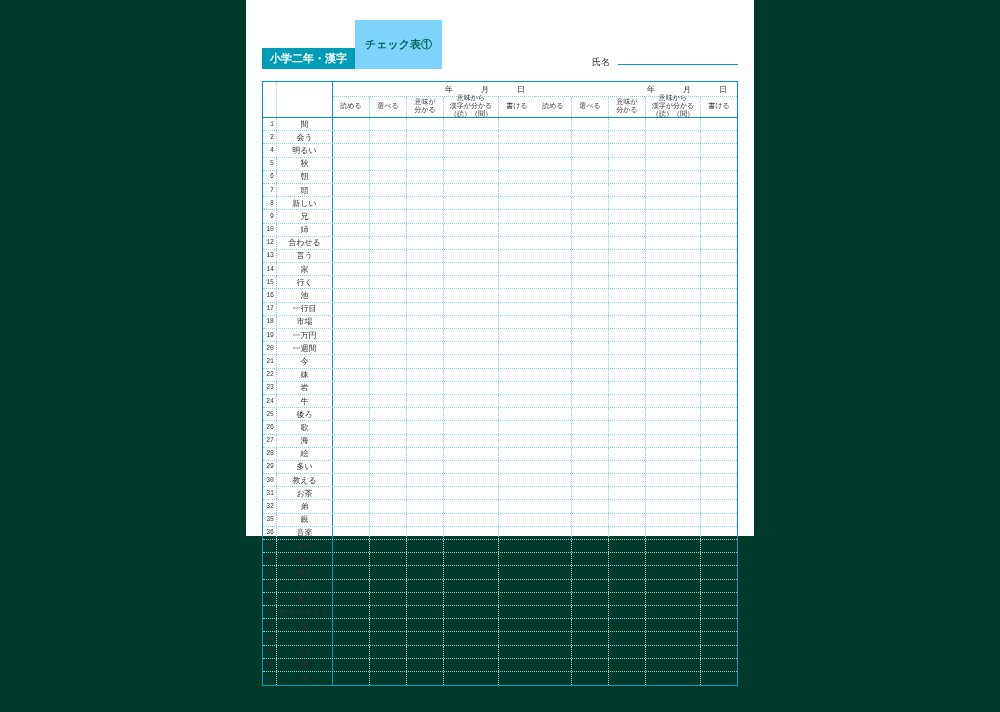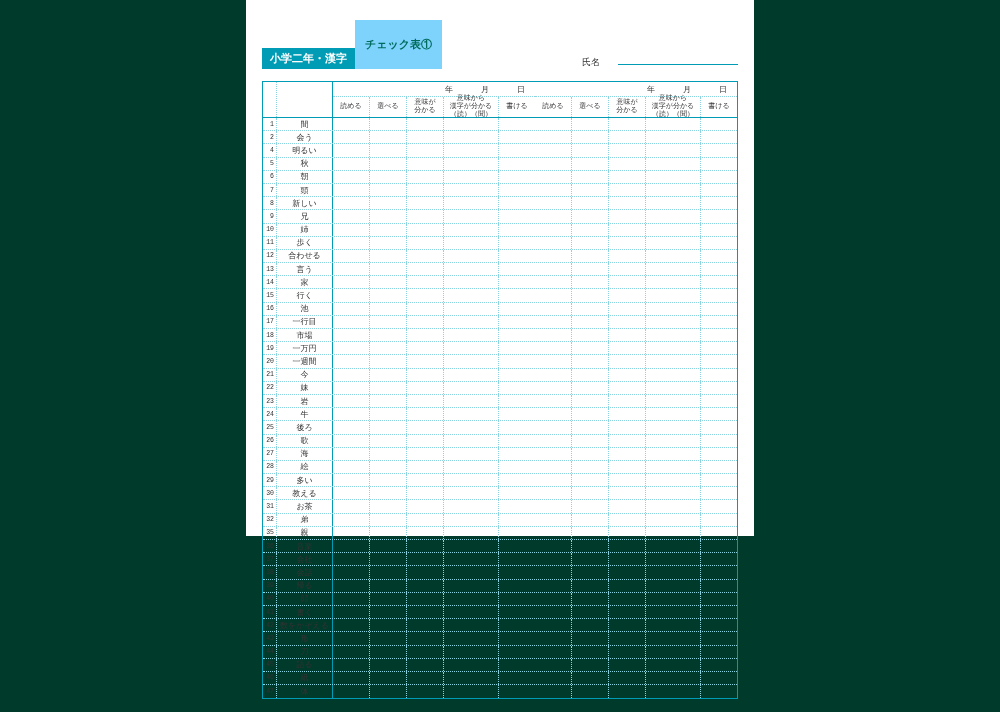--- a/index.html
+++ b/index.html
@@ -36,21 +36,21 @@
     background: #7dd3fc;
     color: #006b5c;
     font-size: 11px;
     font-weight: bold;
     padding: 17px 10px;
   }
   .name-area {
     margin-left: auto;
     display: flex;
     align-items: baseline;
-    gap: 18px;
+    gap: 8px;
   }
   .name-label {
     font-size: 9px;
     color: #333;
   }
   .name-line {
     width: 120px;
     border-bottom: 1px solid #009bb4;
     height: 12px;
   }
@@ -351,38 +351,20 @@
           </div>
           <div class="grid-block">
             <div class="gcell"></div>
             <div class="gcell"></div>
             <div class="gcell"></div>
             <div class="gcell wide"></div>
             <div class="gcell"></div>
           </div>
         </div>
         <div class="drow">
-          <div class="idx-cell">11</div>
-          <div class="word-cell">歩く</div>
-          <div class="grid-block">
-            <div class="gcell"></div>
-            <div class="gcell"></div>
-            <div class="gcell"></div>
-            <div class="gcell wide"></div>
-            <div class="gcell"></div>
-          </div>
-          <div class="grid-block">
-            <div class="gcell"></div>
-            <div class="gcell"></div>
-            <div class="gcell"></div>
-            <div class="gcell wide"></div>
-            <div class="gcell"></div>
-          </div>
-        </div>
-        <div class="drow">
           <div class="idx-cell">12</div>
           <div class="word-cell">合わせる</div>
           <div class="grid-block">
             <div class="gcell"></div>
             <div class="gcell"></div>
             <div class="gcell"></div>
             <div class="gcell wide"></div>
             <div class="gcell"></div>
           </div>
           <div class="grid-block">

